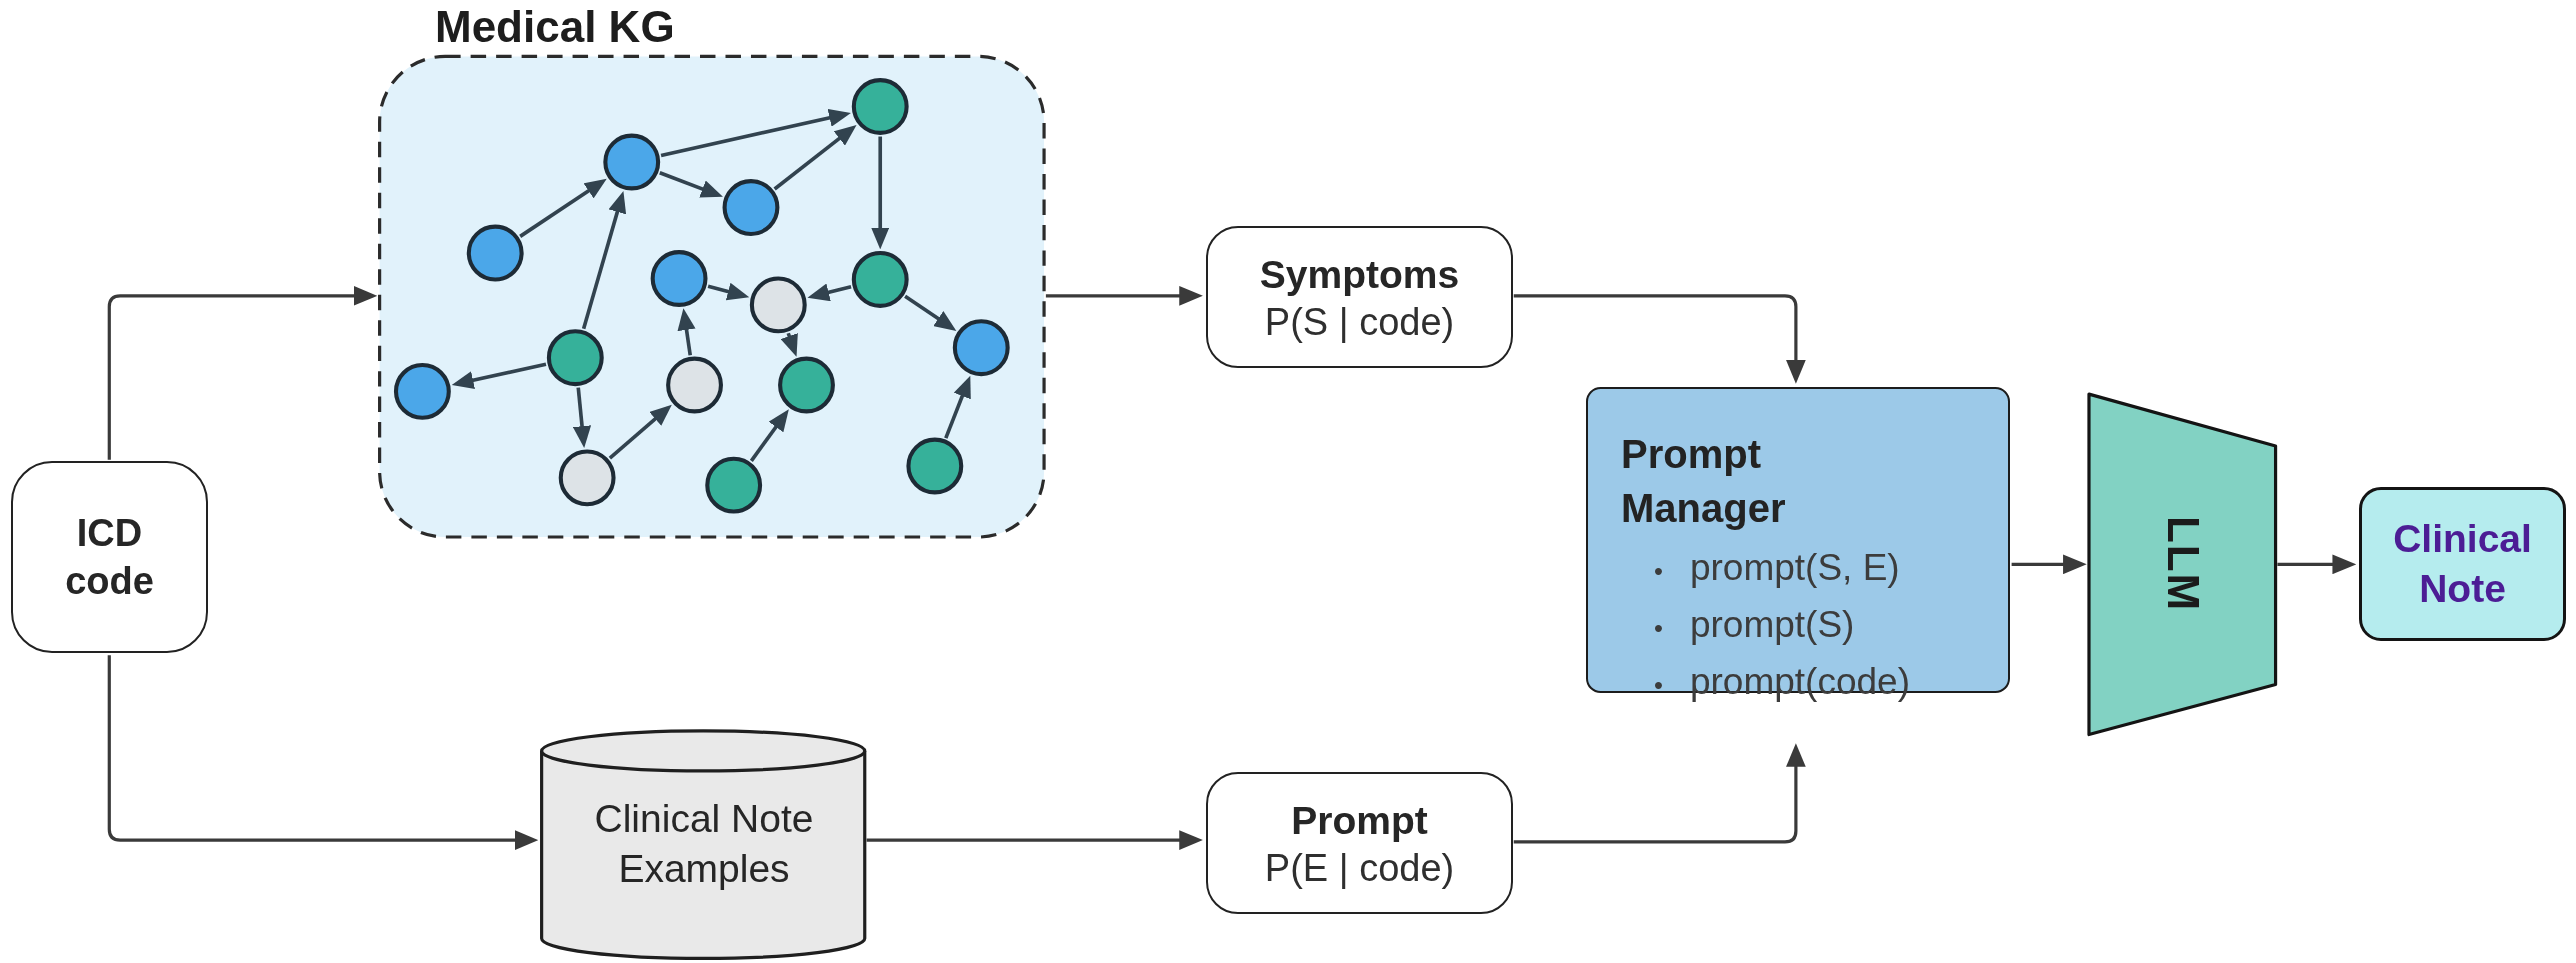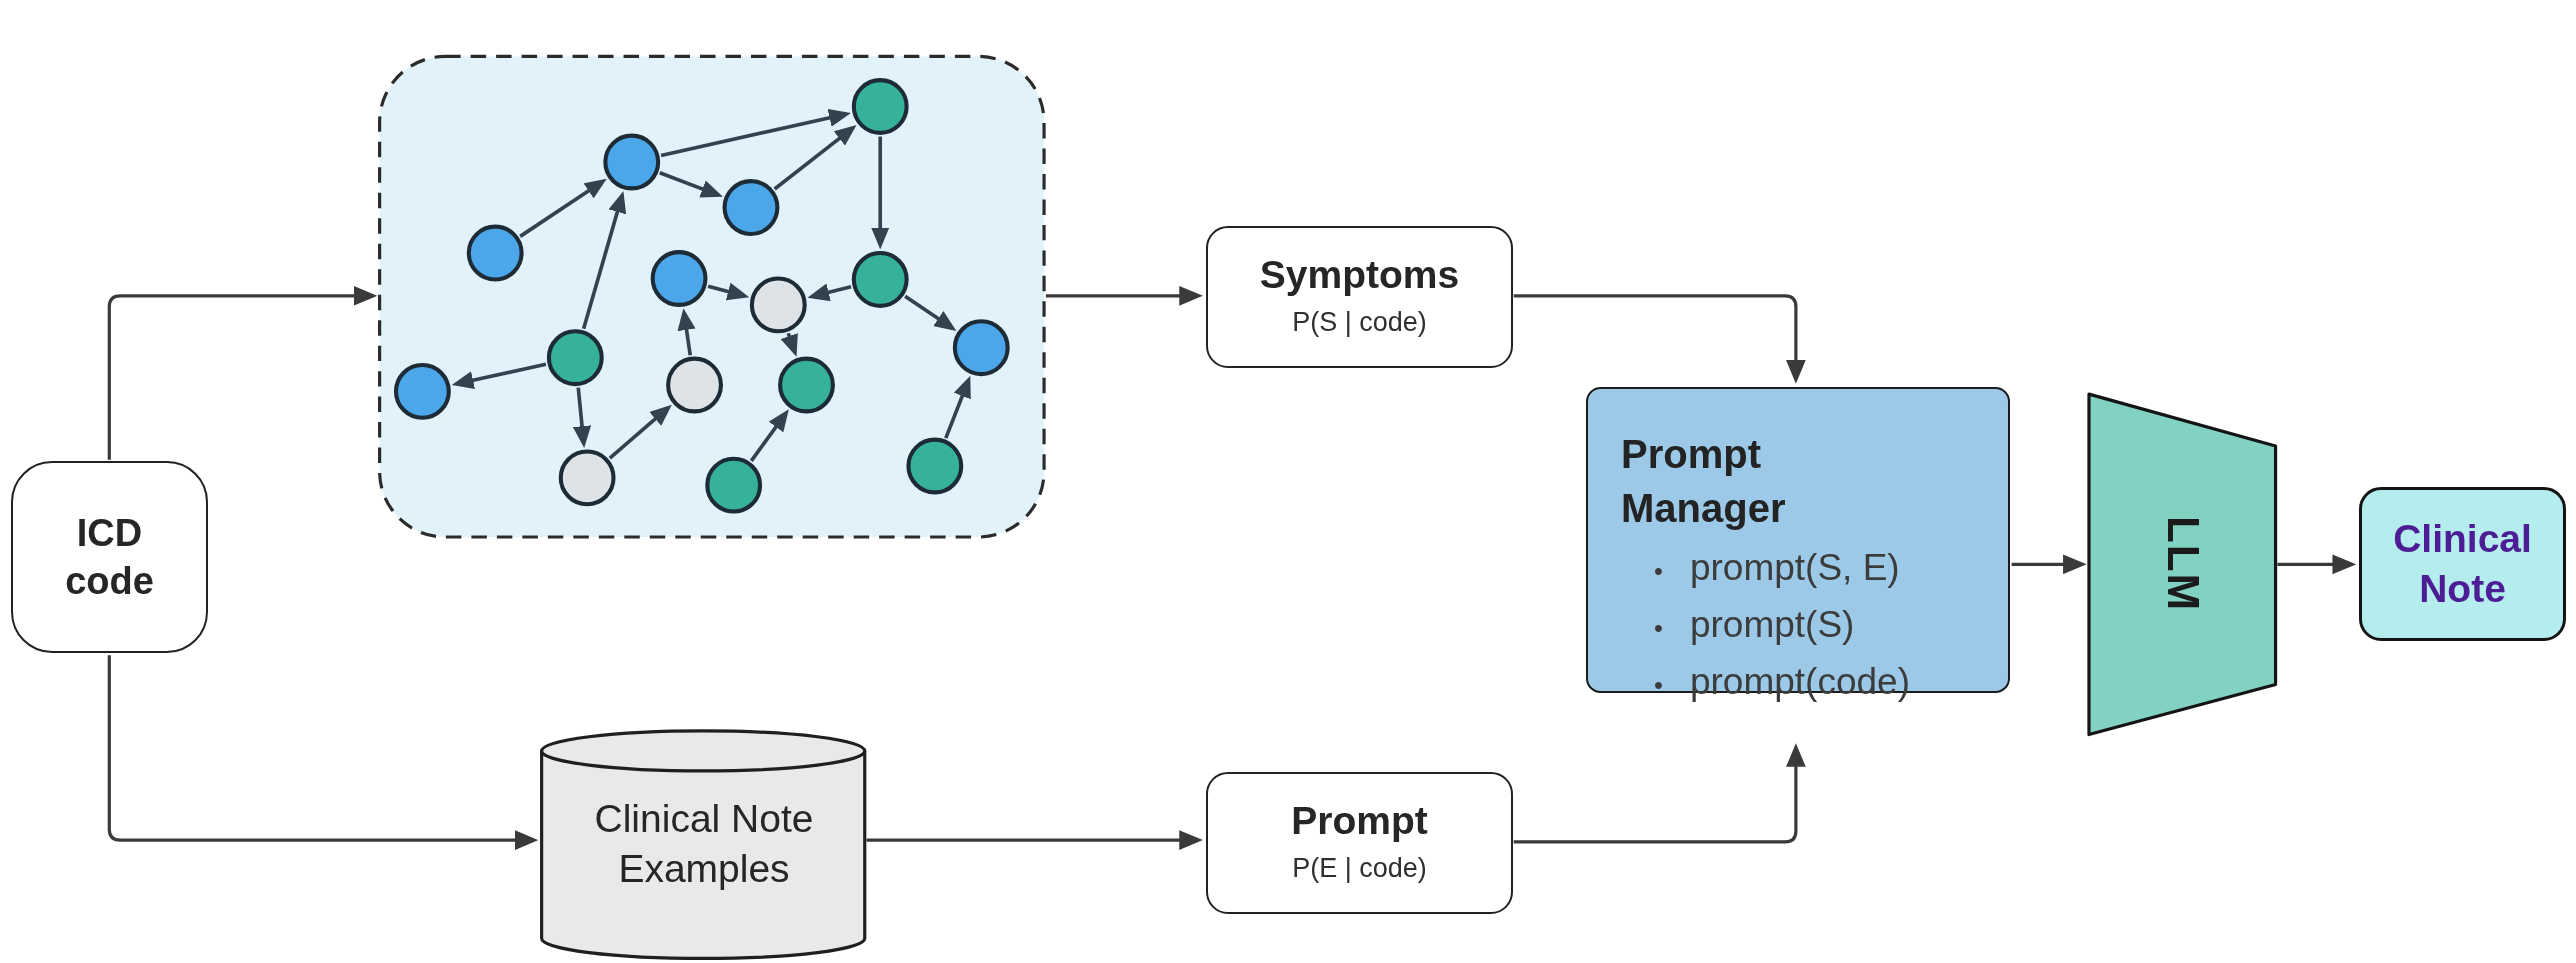--- a/index.html
+++ b/index.html
@@ -16,31 +16,31 @@
   .llm-shape{ fill:var(--llm-fill); stroke:#141414; stroke-width:3.5; stroke-linejoin:round; }
   .conn     { fill:none; stroke:var(--connector); stroke-width:3.5; marker-end:url(#arrow-conn); }
   .kg-edge  { stroke:var(--kg-edge); stroke-width:4; marker-end:url(#arrow-edge); }
   .kg-node  { stroke:var(--node-stroke); stroke-width:4.5; }
   #arrow-conn path { fill:var(--connector); }
   #arrow-edge path { fill:var(--kg-edge); }
 
   
   .box {
     position:absolute; display:flex; flex-direction:column; align-items:center; justify-content:center;
-    background:var(--box-fill); border:2.7px solid var(--box-border); border-radius:22px;
+    background:var(--box-fill); border:2.7px solid var(--box-border); border-radius:32px;
     box-sizing:border-box; text-align:center;
   }
   .icd { left:11px; top:461px; width:197px; height:192px; border-radius:41px;
          font-size:38px; font-weight:bold; color:var(--label-text); line-height:48px; }
   .icd span { display:block; width:127px; }
 
   .sym { left:1206px; top:226px; width:307px; height:142px; }
   .exm { left:1206px; top:772px; width:307px; height:142px; }
   .b-title { font-size:39px; font-weight:bold; color:var(--label-text); line-height:49px; }
-  .b-sub   { font-size:27px; color:var(--formula-text); line-height:46px; }
+  .b-sub   { font-size:38px; color:var(--formula-text); line-height:46px; }
 
   .kg-title { position:absolute; left:435px; top:1.8px; font-size:44px; font-weight:bold;
               color:var(--title-text); }
 
   .db-label { position:absolute; left:542px; top:794px; width:324px; text-align:center;
               font-size:39px; font-weight:normal; color:var(--label-text); line-height:50px; }
 
   .pm { position:absolute; left:1586px; top:387px; width:424px; height:306px;
         background:var(--pm-fill); border:2.7px solid #1c1c1c; border-radius:14.6px;
         padding:38px 14.6px 0 33px; box-sizing:border-box; }
@@ -123,20 +123,21 @@
       <path class="conn" d="M 1149 325 L 1315 325"></path>
       <path class="conn" d="M 1663 325 L 1961 325 Q 1973 325 1973 337 L 1973 415"></path>
       <path class="conn" d="M 120 720 L 120 911 Q 120 923 132 923 L 585 923"></path>
       <path class="conn" d="M 952 923 L 1315 923"></path>
       <path class="conn" d="M 1663 925 L 1961 925 Q 1973 925 1973 913 L 1973 823"></path>
       <path class="conn" d="M 2210 620 L 2286 620"></path>
       <path class="conn" d="M 2502 620 L 2582 620"></path>
     </g>
   </svg>
 
+  <div class="kg-title">Medical KG</div>
 
   <div class="box icd">
     <span>ICD code</span>
   </div>
 
   <div class="box sym">
     <div class="b-title">Symptoms</div>
     <div class="b-sub">P(S | code)</div>
   </div>
 

